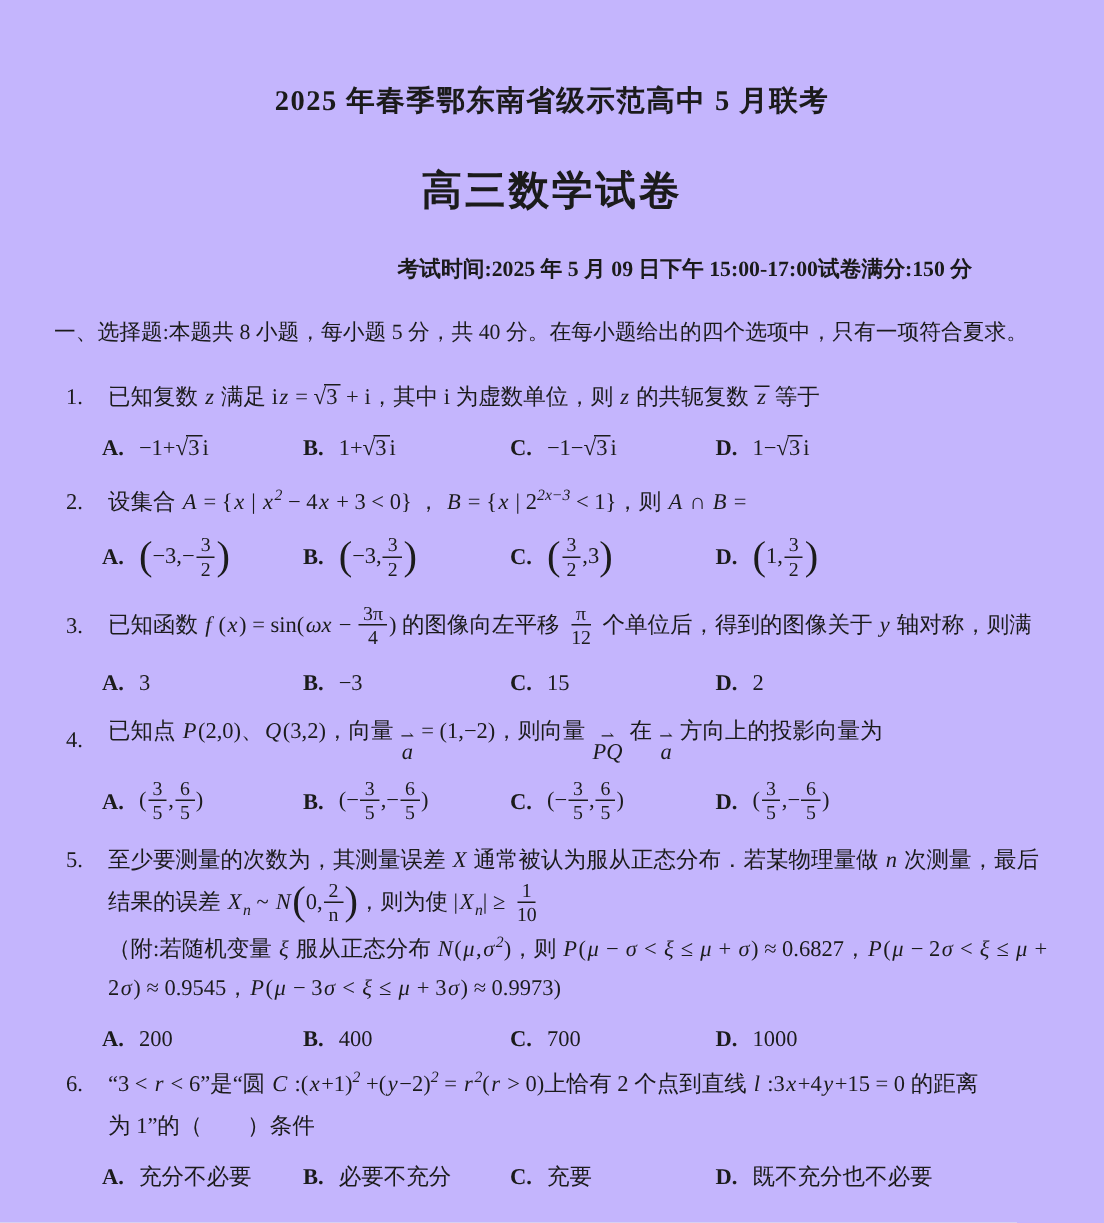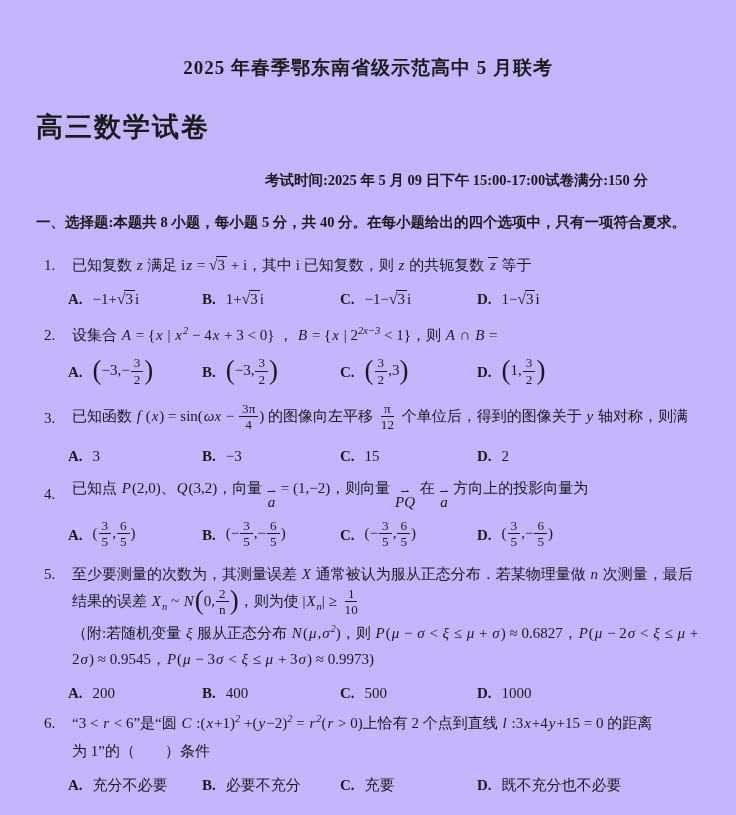--- a/index.html
+++ b/index.html
@@ -14,33 +14,34 @@
   }
   .title{
     margin:56px 36px 0 36px;
     text-align:center;
     font-size:19px;line-height:24px;
     font-weight:700;
     letter-spacing:1px;
   }
   .subtitle{
     margin:30px 36px 0 36px;
+    text-align:center;
     font-size:27px;line-height:34px;
     font-weight:700;
     letter-spacing:2px;
   }
   .info-row{
     margin:26px 88px 0 27px;
     display:flex;justify-content:flex-end;
     font-size:14.5px;line-height:20px;font-weight:700;
     white-space:nowrap;
   }
   .section-header{
     margin:22px 30px 0 36px;
-    font-size:14.5px;line-height:20px;font-weight:700;
+    font-size:14.5px;line-height:20px;font-weight:400;
     white-space:nowrap;
   }
   .question{margin-right:20px;}
   .q1{margin-top:22px}.q2{margin-top:14px}.q3{margin-top:10px}
   .q4{margin-top:10px}.q5{margin-top:8px}.q6{margin-top:8px}
   .qline{
     font-size:15px;line-height:22px;
     white-space:nowrap;
   }
   .stem{display:flex;align-items:center;}
@@ -106,21 +107,21 @@
   </div>
 
   <div class="section-header">一、选择题:本题共 8 小题，每小题 5 分，共 40 分。在每小题给出的四个选项中，只有一项符合夏求。</div>
 
   <div class="question q1">
     <div class="qline stem">
       <span class="qnum">1.</span>
       <span class="qmath"><span class="m-t">已知复数 </span><span class="m-v">z</span><span class="m-t"> 满足 i</span><span class="m-v">z</span><span class="m-t"> = </span><span class="m-sqrt">
             <span class="m-rad">√</span>
             <span class="m-radicand">3</span>
-          </span><span class="m-t"> + i，其中 i 已知复数，则 </span><span class="m-v">z</span><span class="m-t"> 的共轭复数 </span><span class="m-bar">z</span><span class="m-t"> 等于</span></span>
+          </span><span class="m-t"> + i，其中 i 为虚数单位，则 </span><span class="m-v">z</span><span class="m-t"> 的共轭复数 </span><span class="m-bar">z</span><span class="m-t"> 等于</span></span>
     </div>
     <div class="options opt-q1">
       <div class="option">
           <span class="olabel">A.</span>
           <span class="qmath"><span class="m-t">−1+</span><span class="m-sqrt">
               <span class="m-rad">√</span>
               <span class="m-radicand">3</span>
             </span><span class="m-t">i</span></span>
         </div>
       <div class="option">
@@ -291,21 +292,21 @@
       <div class="option">
           <span class="olabel">A.</span>
           <span class="qmath"><span class="m-t">200</span></span>
         </div>
       <div class="option">
           <span class="olabel">B.</span>
           <span class="qmath"><span class="m-t">400</span></span>
         </div>
       <div class="option">
           <span class="olabel">C.</span>
-          <span class="qmath"><span class="m-t">500</span></span>
+          <span class="qmath"><span class="m-t">700</span></span>
         </div>
       <div class="option">
           <span class="olabel">D.</span>
           <span class="qmath"><span class="m-t">1000</span></span>
         </div>
     </div>
   </div>
 
   <div class="question q6">
     <div class="qline stem">

